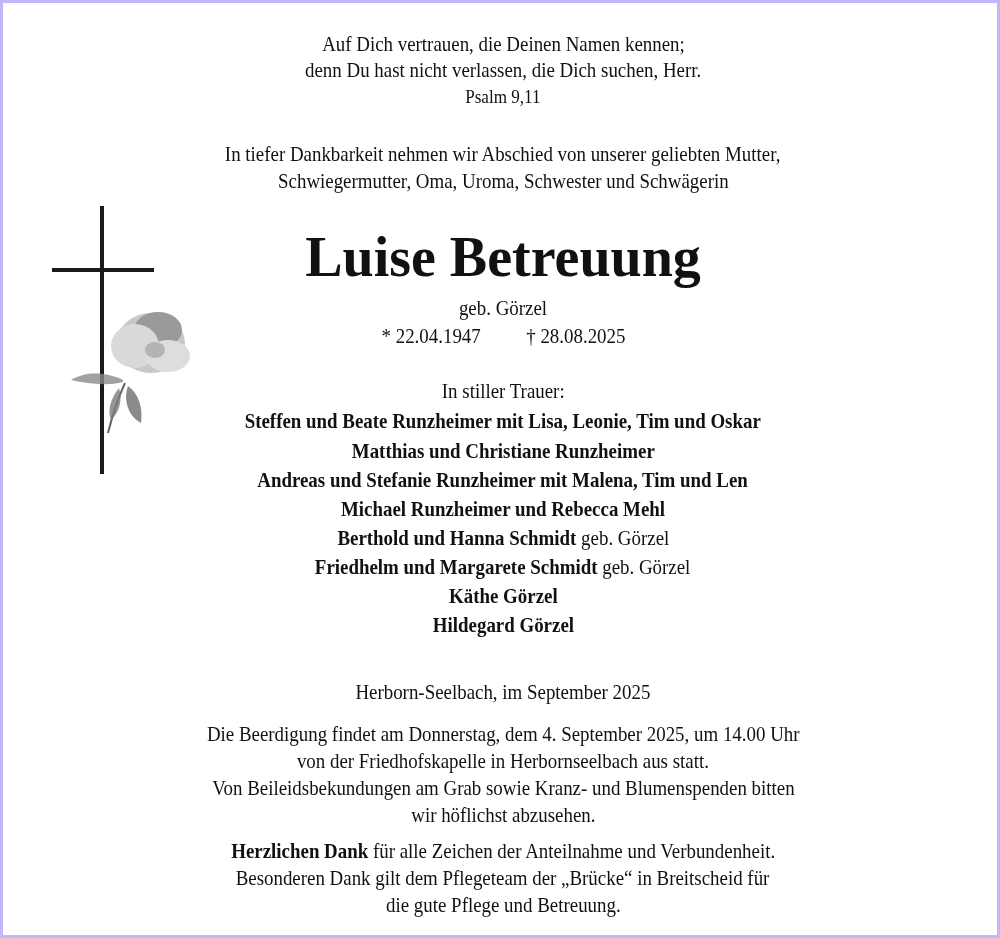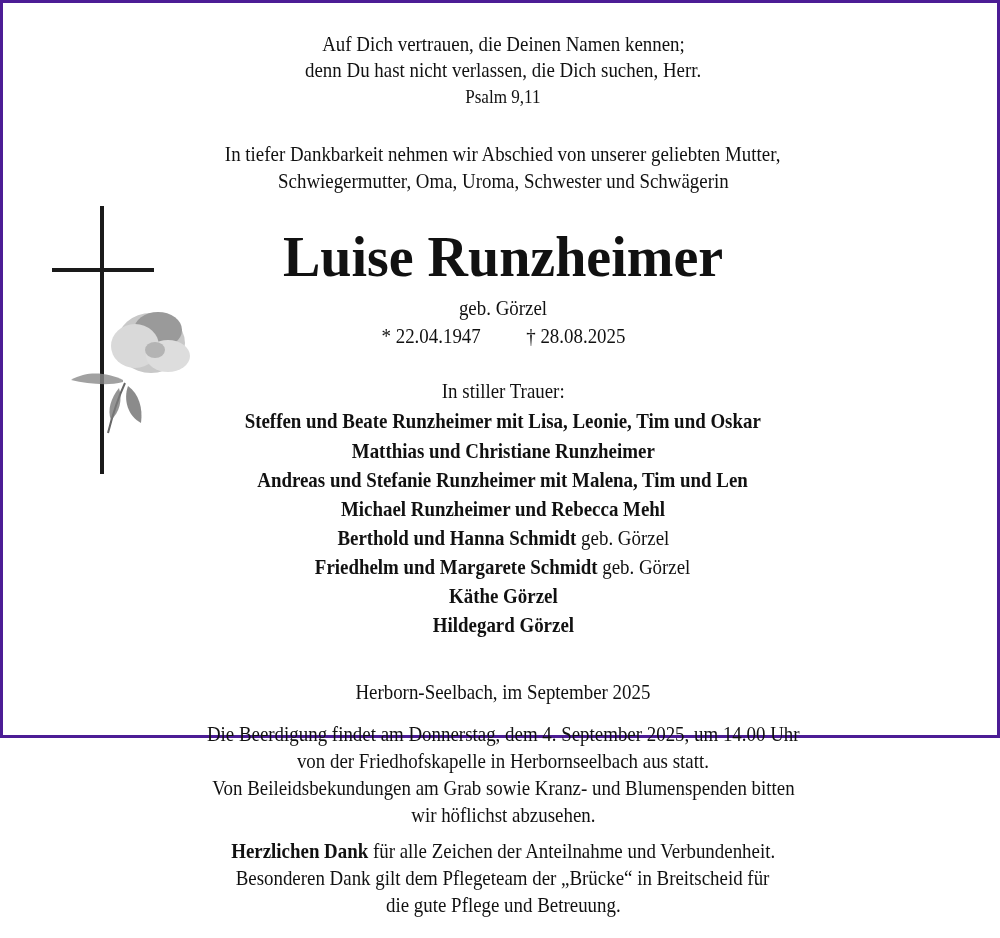--- a/index.html
+++ b/index.html
@@ -1,19 +1,19 @@
 <!DOCTYPE html>
 <html><head>
 <meta charset="utf-8">
 <style>
   html, body { margin: 0; padding: 0; background: #ffffff; }
   body { width: 1000px; height: 938px; position: relative; overflow: hidden; }
   .frame {
-    position: absolute; left: 0; top: 0; width: 1000px; height: 738px;
-    box-sizing: border-box; border: 3px solid #4c1d95; background: #fff;
+    position: absolute; left: 0; top: 0; width: 1000px; height: 938px;
+    box-sizing: border-box; border: 3px solid #c4b5fd; background: #fff;
   }
   .line {
     position: absolute; left: 0; width: 1000px; text-align: center;
     font-family: "Liberation Serif", "DejaVu Serif", serif; color: #111;
     white-space: nowrap;
   }
   .line > span.inner { display: inline-block; transform: scaleX(0.9); transform-origin: center; }
   .reg { font-size: 21px; }
   .small { font-size: 19px; }
   .bold { font-weight: bold; font-size: 21px; }
@@ -42,21 +42,21 @@
     <path d="M60 92 C45 85 25 82 8 92 C25 96 45 98 60 94 Z" fill="#8a8a8a" opacity="0.8"></path>
     <path d="M56 100 C48 110 44 122 48 132 C56 125 60 112 56 100 Z" fill="#7a7a7a" opacity="0.8"></path>
     <path d="M65 98 C60 112 65 128 78 135 C80 120 76 106 65 98 Z" fill="#6e6e6e" opacity="0.8"></path>
     <ellipse cx="88" cy="55" rx="34" ry="30" fill="#c8c8c8"></ellipse>
     <ellipse cx="95" cy="42" rx="24" ry="18" fill="#9a9a9a"></ellipse>
     <ellipse cx="72" cy="58" rx="24" ry="22" fill="#d9d9d9"></ellipse>
     <ellipse cx="105" cy="68" rx="22" ry="16" fill="#dddddd"></ellipse>
     <ellipse cx="92" cy="62" rx="10" ry="8" fill="#b4b4b4"></ellipse>
   </svg>
 
-  <div class="line name" style="top:222px;"><span>Luise Runzheimer</span></div>
+  <div class="line name" style="top:222px;"><span>Luise Betreuung</span></div>
   <div class="line reg" style="top:293px;"><span class="inner">geb. Görzel</span></div>
   <div class="line reg" style="top:321px;">
     <span class="inner">
       <span>* 22.04.1947</span>
       <span style="display:inline-block;width:40px;"></span>
       <span>† 28.08.2025</span>
     </span>
   </div>
 
   <div class="line reg" style="top:376px;"><span class="inner">In stiller Trauer:</span></div>

